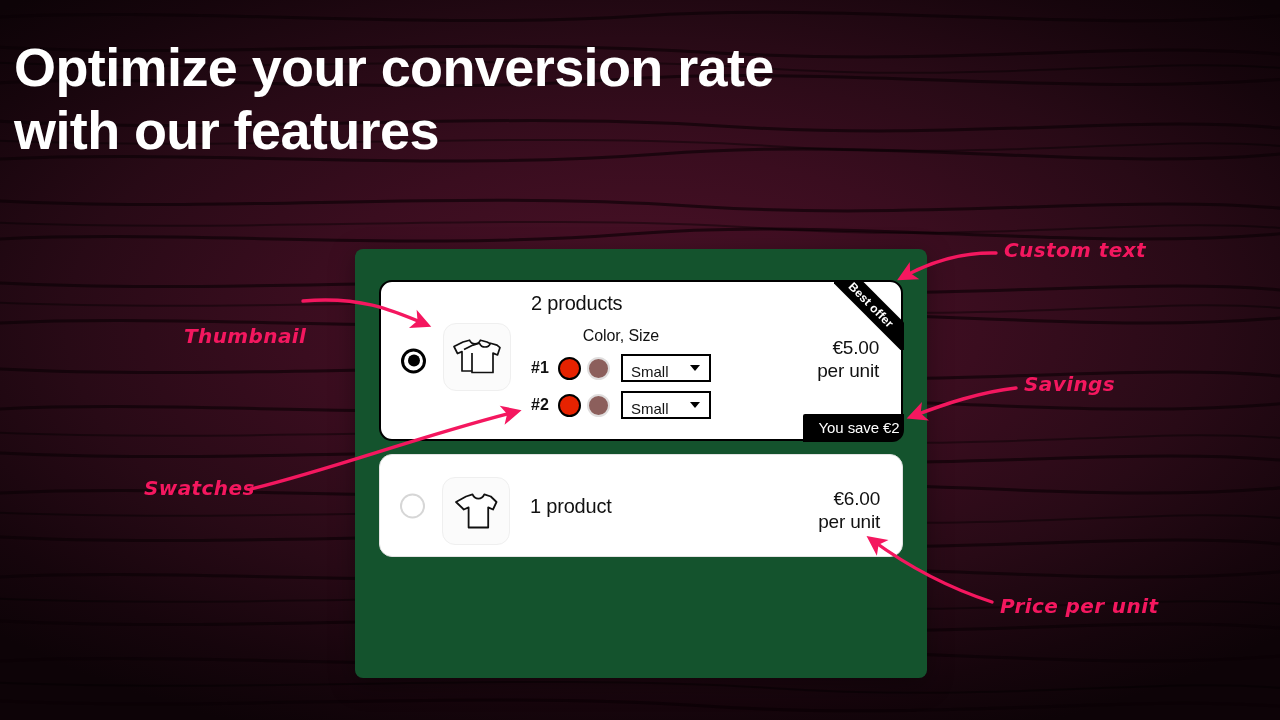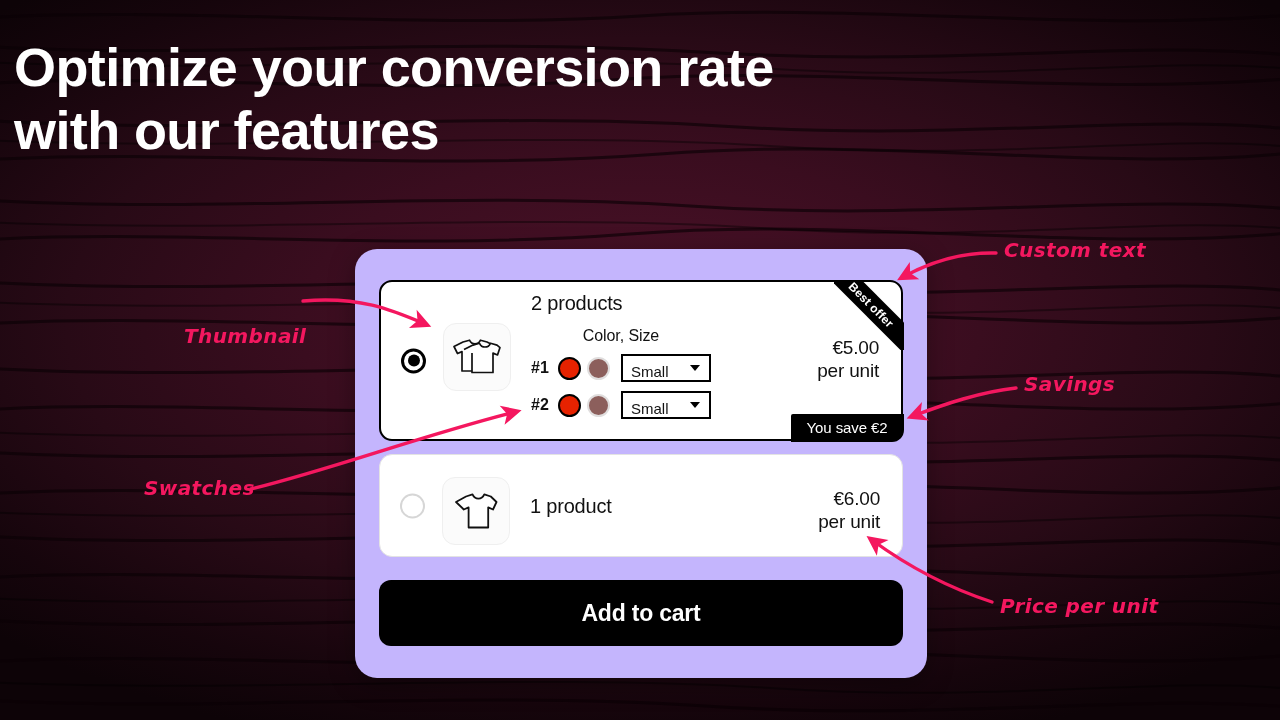--- a/index.html
+++ b/index.html
@@ -26,21 +26,21 @@
     font-size:54px; font-weight:700; line-height:1.17;
     letter-spacing:-0.6px;
     margin-left:14px;
   }
   #headline .line { display:block; }
 
   
   #panel {
     position:absolute; left:355px; top:249px;
     width:572px; height:429px;
-    background:#c4b5fd; border-radius:22px;
+    background:#14532d; border-radius:8px;
     box-shadow:0 6px 26px rgba(0,0,0,.35);
   }
 
   
   .offer {
     position:absolute; left:24px; width:524px;
     background:#ffffff; border-radius:13px;
   }
   .offer.selected {
     top:31px; height:161px;
@@ -132,21 +132,21 @@
     font-size:12px; font-weight:600;
     text-align:center;
     transform:rotate(45deg);
     letter-spacing:.2px;
   }
 
   
   .savings {
     position:absolute; right:-2.5px; bottom:-2.5px;
     background:#000; color:#fff;
-    font-size:15px; padding:5px 16px 6px 16px;
+    font-size:15px; padding:5px 4px 6px 16px;
     border-bottom-right-radius:12px;
     border-top-left-radius:2px;
     letter-spacing:-0.1px;
   }
 
   
   #addcart {
     position:absolute; left:24px; top:331px;
     width:524px; height:66px;
     background:#000; color:#fff; border:none;
@@ -275,21 +275,20 @@
     </div>
 
     <div class="title-txt" style="position:absolute;left:150px;top:50%;transform:translateY(-50%)">1 product</div>
 
     <div class="price-box">
       <div class="price-main">€6.00</div>
       <div class="price-sub">per unit</div>
     </div>
   </div>
 
-  <button id="addcart">Add to cart</button>
 </div>
 
 <div id="annots">
   <svg width="1280" height="720" viewBox="0 0 1280 720" fill="none" style="position:absolute;inset:0;">
     <defs>
       <marker id="ah" markerWidth="7" markerHeight="7" refX="4.4" refY="3.5" orient="auto">
         <path d="M0.5 0.6 L6.4 3.5 L0.5 6.4 L2 3.5 Z" fill="#f4175f"></path>
       </marker>
     </defs>
     <g stroke="#f4175f" stroke-width="3.4" stroke-linecap="round" marker-end="url(#ah)">

